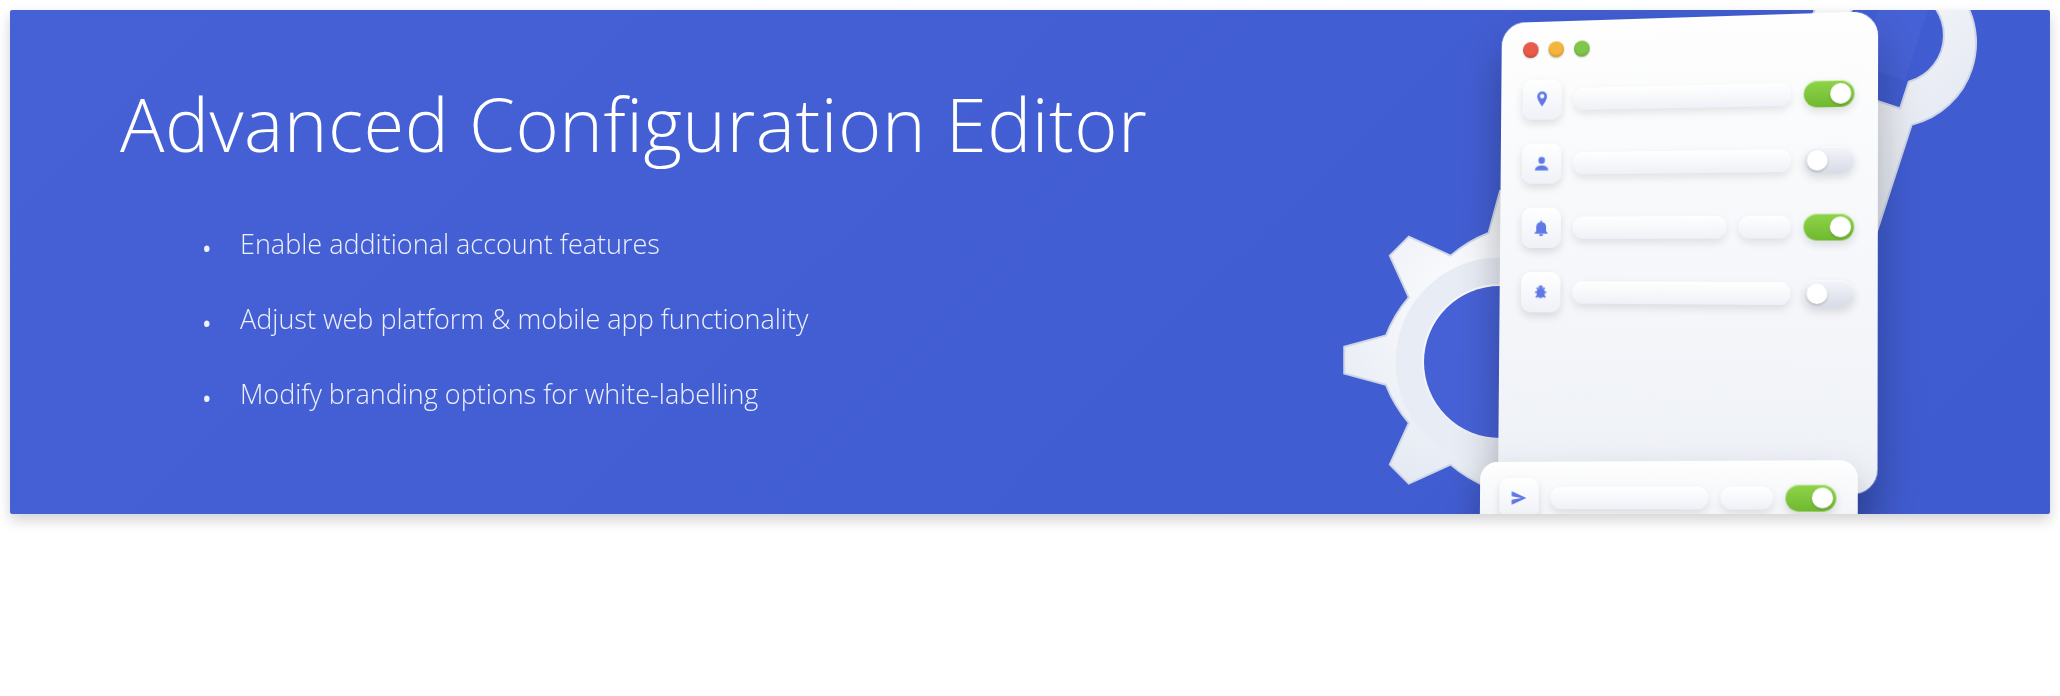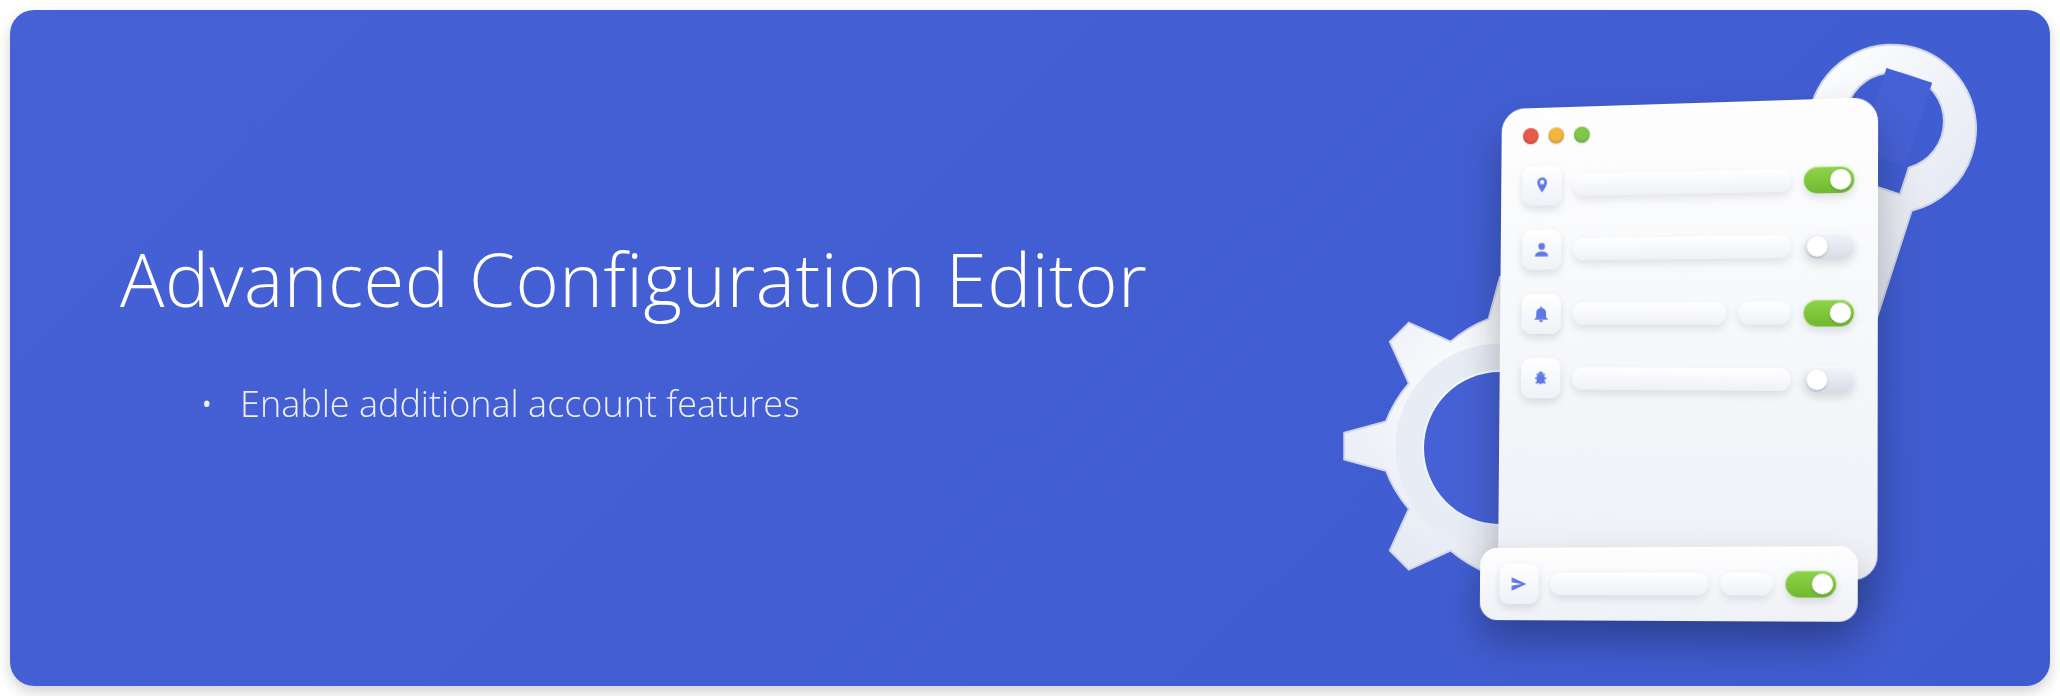--- a/index.html
+++ b/index.html
@@ -3,24 +3,24 @@
 <meta charset="utf-8">
 <style>
   * { margin: 0; padding: 0; box-sizing: border-box; }
   html, body { width: 2060px; height: 696px; }
   body {
     font-family: 'Segoe UI', 'Open Sans', -apple-system, BlinkMacSystemFont, sans-serif;
     background: #fff;
   }
   .banner {
     width: 2040px;
-    height: 676px;
+    height: 504px;
     margin: 10px;
     background: linear-gradient(135deg, #4661d6 0%, #3f5bd0 100%);
-    border-radius: 24px;
+    border-radius: 2px;
     position: relative;
     display: flex;
     align-items: center;
     padding-left: 110px;
     box-shadow: 0 6px 14px rgba(0,0,0,0.18);
     overflow: hidden;
   }
   .textcol {
     color: #fff;
     max-width: 1050px;
@@ -30,21 +30,21 @@
     font-weight: 300;
     letter-spacing: 0.5px;
     margin-bottom: 52px;
   }
   .bullets {
     list-style: none;
     padding-left: 80px;
   }
   .bullets li {
     position: relative;
-    font-size: 36px;
+    font-size: 27px;
     font-weight: 300;
     line-height: 1.3;
     margin-bottom: 40px;
     padding-left: 40px;
     color: #eef0fb;
   }
   .bullets li::before {
     content: "•";
     position: absolute;
     left: 0;
@@ -174,20 +174,22 @@
 </style>
 </head>
 <body>
 
 <div class="banner">
 
   <div class="textcol">
     <h1 class="title">Advanced Configuration Editor</h1>
     <ul class="bullets">
       <li>Enable additional account features</li>
+      <li>Adjust web platform &amp; mobile app functionality</li>
+      <li>Modify branding options for white-labelling</li>
     </ul>
   </div>
 
   <div class="illus">
 
     <svg class="gear" viewBox="0 0 200 200">
       <defs>
         <radialGradient id="gg" cx="40%" cy="35%" r="70%">
           <stop offset="0%" stop-color="#ffffff"></stop>
           <stop offset="100%" stop-color="#dde3ef"></stop>

